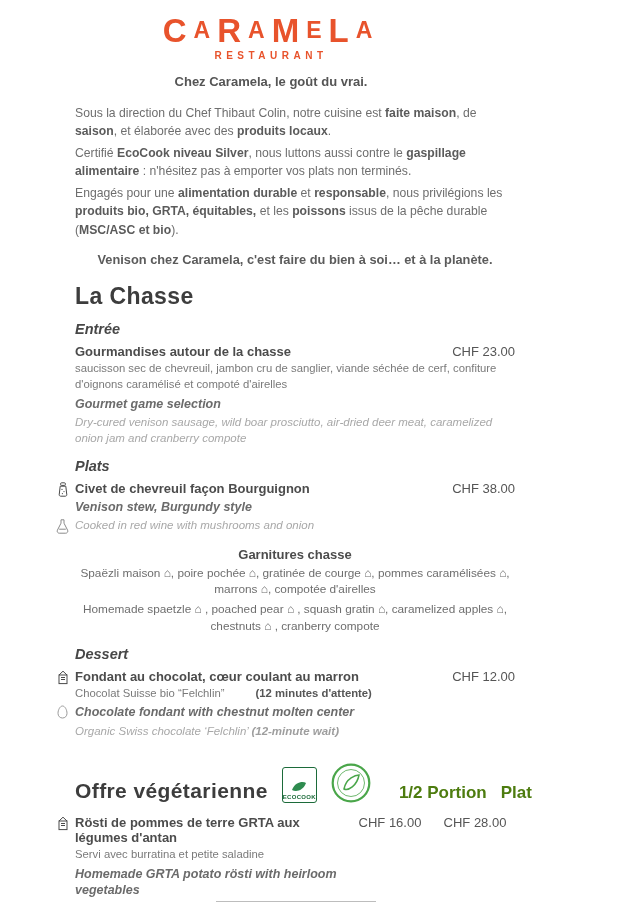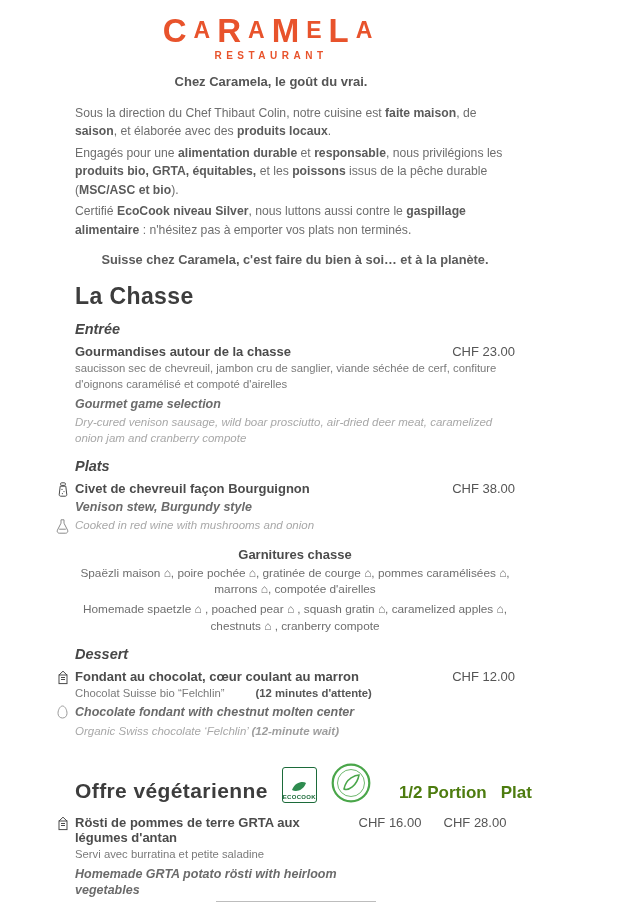--- a/index.html
+++ b/index.html
@@ -73,25 +73,25 @@
 <div class="page">
 
   <div class="center-page">
     <div class="logo"><span>C</span><span class="sm">A</span><span>R</span><span class="sm">A</span><span>M</span><span class="sm">E</span><span>L</span><span class="sm">A</span></div>
     <div class="logo-sub">RESTAURANT</div>
     <div class="tagline">Chez Caramela, le goût du vrai.</div>
   </div>
 
   <div class="intro">
     <p>Sous la direction du Chef Thibaut Colin, notre cuisine est <b>faite maison</b>, de <b>saison</b>, et élaborée avec des <b>produits locaux</b>.</p>
+    <p>Certifié <b>EcoCook niveau Silver</b>, nous luttons aussi contre le <b>gaspillage alimentaire</b> : n'hésitez pas à emporter vos plats non terminés.</p>
     <p>Engagés pour une <b>alimentation durable</b> et <b>responsable</b>, nous privilégions les <b>produits bio, GRTA, équitables,</b> et les <b>poissons</b> issus de la pêche durable (<b>MSC/ASC et bio</b>).</p>
-    <p>Certifié <b>EcoCook niveau Silver</b>, nous luttons aussi contre le <b>gaspillage alimentaire</b> : n'hésitez pas à emporter vos plats non terminés.</p>
-  </div>
-
-  <p class="motto">Suisse chez Caramela, c'est faire du bien à soi… et à la planète.</p>
+  </div>
+
+  <p class="motto">Venison chez Caramela, c'est faire du bien à soi… et à la planète.</p>
 
   <h1 class="section-title">La Chasse</h1>
 
   <h2 class="course">Entrée</h2>
 
   <div class="item">
     <div class="line">
       <span class="iname">Gourmandises autour de la chasse</span>
       <span class="iprice">CHF 23.00</span>
     </div>

